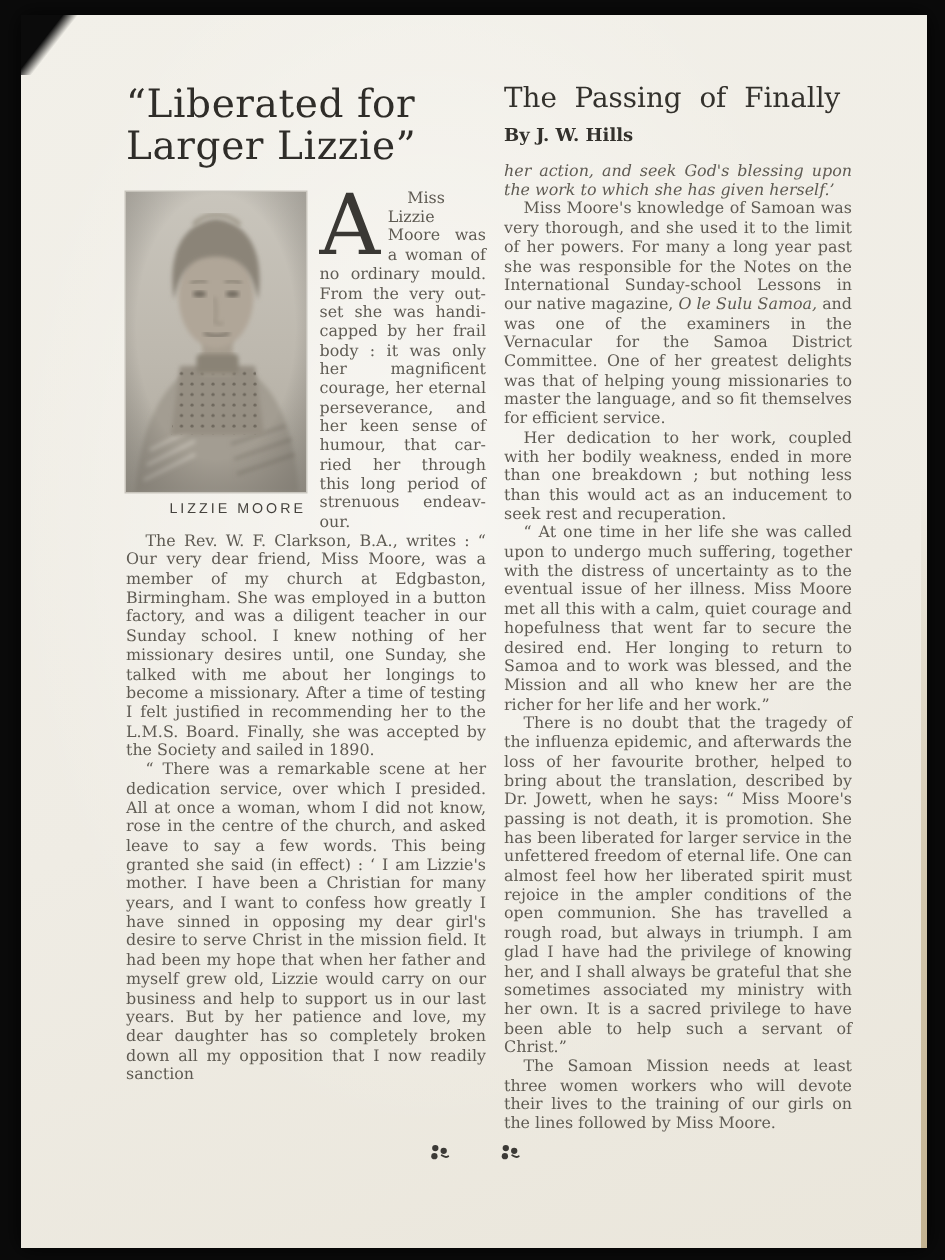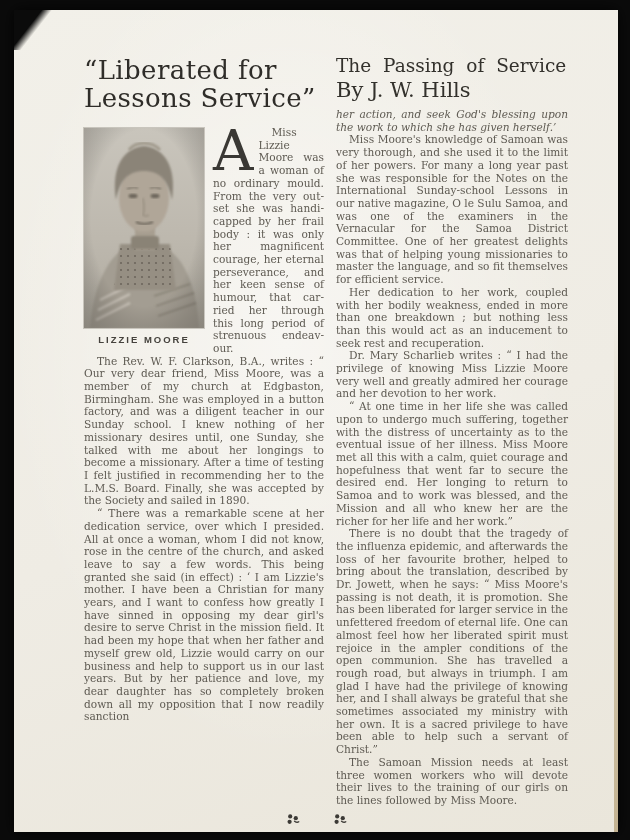--- a/index.html
+++ b/index.html
@@ -33,21 +33,21 @@
   h1{
     margin:0 0 14px 0;font-size:26px;line-height:28px;font-weight:normal;
     color:#2f2d29;letter-spacing:.4px;
   }
   h2{
     margin:0 0 5px 0;font-size:18.5px;line-height:20px;font-weight:normal;
     color:#33312c;
   }
   h2 .t-line1{word-spacing:6px;}
   h3{
-    margin:0 0 8px 0;font-size:21px;line-height:19px;font-weight:normal;
+    margin:0 0 8px 0;font-size:12px;line-height:19px;font-weight:bold;
     color:#33312c;
   }
   .article-body{
     font-size:10.6px;line-height:12.7px;color:#5e5a52;
     text-align:justify;hyphens:manual;
   }
   .article-body p{margin:0;text-indent:13px;}
   .article-body p.first{text-indent:0;}
   .article-body p.noindent{text-indent:0;font-style:italic;}
   .dropcap{
@@ -55,44 +55,44 @@
     color:#3a3834;
   }
   .photo-block{
     float:left;width:120px;margin:2px 9px 3px 0;
   }
   .photo{
     width:120px;height:200px;display:block;
     outline:1px solid rgba(120,114,102,.35);
   }
   .caption{
-    margin-top:6px;text-align:center;
+    margin-top:6px;text-align:right;
     font-family:"Liberation Sans","DejaVu Sans",sans-serif;
-    font-size:9.5px;font-weight:bold;letter-spacing:2px;color:#45423d;
+    font-size:9.5px;font-weight:normal;letter-spacing:2px;color:#45423d;
   }
-  .it{}
+  .it{font-style:italic;}
 
   .footer{
     position:relative;margin-top:6px;text-align:center;
   }
   .ornaments{
     display:flex;justify-content:center;gap:33px;
   }
 </style>
 </head>
 <body>
 
 <div class="page">
   <div class="corner-wedge"></div>
   <div class="edge-right"></div>
 
   <div class="columns">
 
     <div class="col-left">
-      <h1><span>“Liberated for</span><br><span>Lessons Service”</span></h1>
+      <h1><span>“Liberated for</span><br><span>Larger Lizzie”</span></h1>
 
       <div class="article-body">
         <div class="photo-block">
           <svg class="photo" viewBox="0 0 120 200" width="120" height="200" preserveAspectRatio="none" xmlns="http://www.w3.org/2000/svg">
             <defs>
               <linearGradient id="pbg" x1="0" y1="0" x2="0" y2="1">
                 <stop offset="0" stop-color="#c9c5bc"></stop>
                 <stop offset="0.55" stop-color="#bdb8ae"></stop>
                 <stop offset="1" stop-color="#afaa9f"></stop>
               </linearGradient>
@@ -129,28 +129,27 @@
         </div>
 
         <p class="first"><span class="dropcap">A</span></p>
         <p>Miss Lizzie Moore was a wom­an of no or­di­nary mould. From the very out­set she was hand­i­capped by her frail body : it was only her mag­nif­i­cent cour­age, her eternal per­se­ver­ance, and her keen sense of hu­mour, that car­ried her through this long pe­ri­od of stren­uous en­deav­our.</p>
         <p>The Rev. W. F. Clarkson, B.A., writes : “ Our very dear friend, Miss Moore, was a member of my church at Edgbaston, Birmingham. She was employed in a button factory, and was a diligent teacher in our Sunday school. I knew nothing of her missionary desires until, one Sunday, she talked with me about her longings to become a missionary. After a time of testing I felt justified in recommending her to the L.M.S. Board. Finally, she was accepted by the Society and sailed in 1890.</p>
         <p>“ There was a remarkable scene at her dedication service, over which I presided. All at once a woman, whom I did not know, rose in the centre of the church, and asked leave to say a few words. This being granted she said (in effect) : ‘ I am Lizzie's mother. I have been a Christian for many years, and I want to confess how greatly I have sinned in opposing my dear girl's desire to serve Christ in the mission field. It had been my hope that when her father and myself grew old, Lizzie would carry on our business and help to support us in our last years. But by her patience and love, my dear daughter has so completely broken down all my opposition that I now readily sanction</p>
       </div>
     </div>
 
     <div class="col-right">
-      <h2><span class="t-line1">The Passing of Service</span><br></h2>
+      <h2><span class="t-line1">The Passing of Finally</span><br></h2>
       <h3>By J. W. Hills</h3>
 
       <div class="article-body">
         <p class="noindent">her action, and seek God's blessing upon the work to which she has given herself.’</p>
         <p><span>Miss Moore's knowledge of Samoan was very thorough, and she used it to the limit of her powers. For many a long year past she was responsible for the Notes on the International Sunday-school Lessons in our native magazine, </span><span class="it">O le Sulu Samoa,</span><span> and was one of the examiners in the Vernacular for the Samoa District Committee. One of her greatest delights was that of helping young missionaries to master the language, and so fit themselves for efficient service.</span></p>
         <p>Her dedication to her work, coupled with her bodily weakness, ended in more than one breakdown ; but nothing less than this would act as an inducement to seek rest and recuperation.</p>
-        <p>Dr. Mary Scharlieb writes : “ I had the privilege of knowing Miss Lizzie Moore very well and greatly admired her courage and her devotion to her work.</p>
         <p>“ At one time in her life she was called upon to undergo much suffering, together with the distress of uncertainty as to the eventual issue of her illness. Miss Moore met all this with a calm, quiet courage and hopefulness that went far to secure the desired end. Her longing to return to Samoa and to work was blessed, and the Mission and all who knew her are the richer for her life and her work.”</p>
         <p>There is no doubt that the tragedy of the influenza epidemic, and afterwards the loss of her favourite brother, helped to bring about the translation, described by Dr. Jowett, when he says: “ Miss Moore's passing is not death, it is promotion. She has been liberated for larger service in the unfettered freedom of eternal life. One can almost feel how her liberated spirit must rejoice in the ampler conditions of the open communion. She has travelled a rough road, but always in triumph. I am glad I have had the privilege of knowing her, and I shall always be grateful that she sometimes associated my ministry with her own. It is a sacred privilege to have been able to help such a servant of Christ.”</p>
         <p>The Samoan Mission needs at least three women workers who will devote their lives to the training of our girls on the lines followed by Miss Moore.</p>
       </div>
     </div>
 
   </div>
 
   <div class="footer">
     <div class="ornaments">

